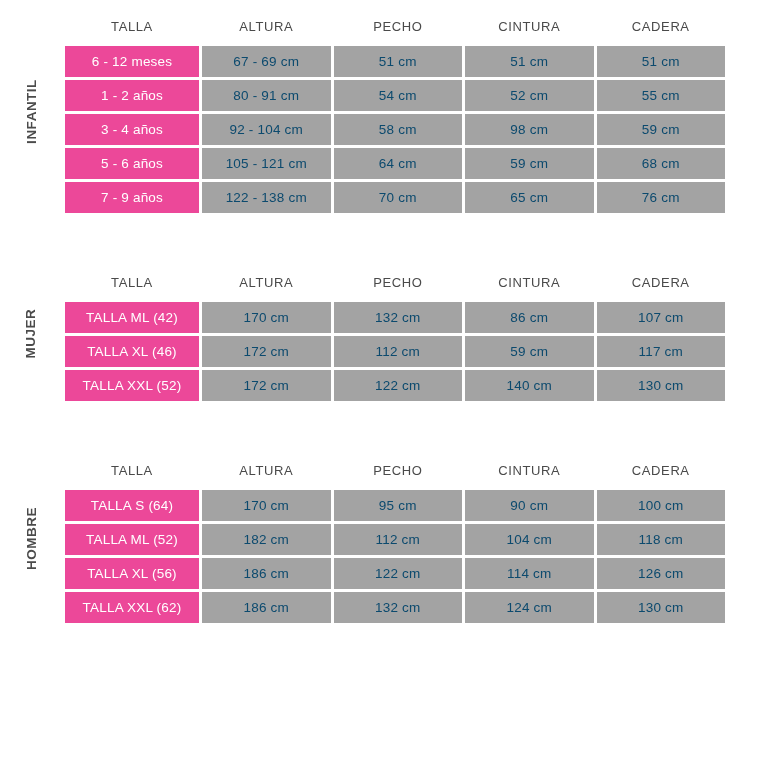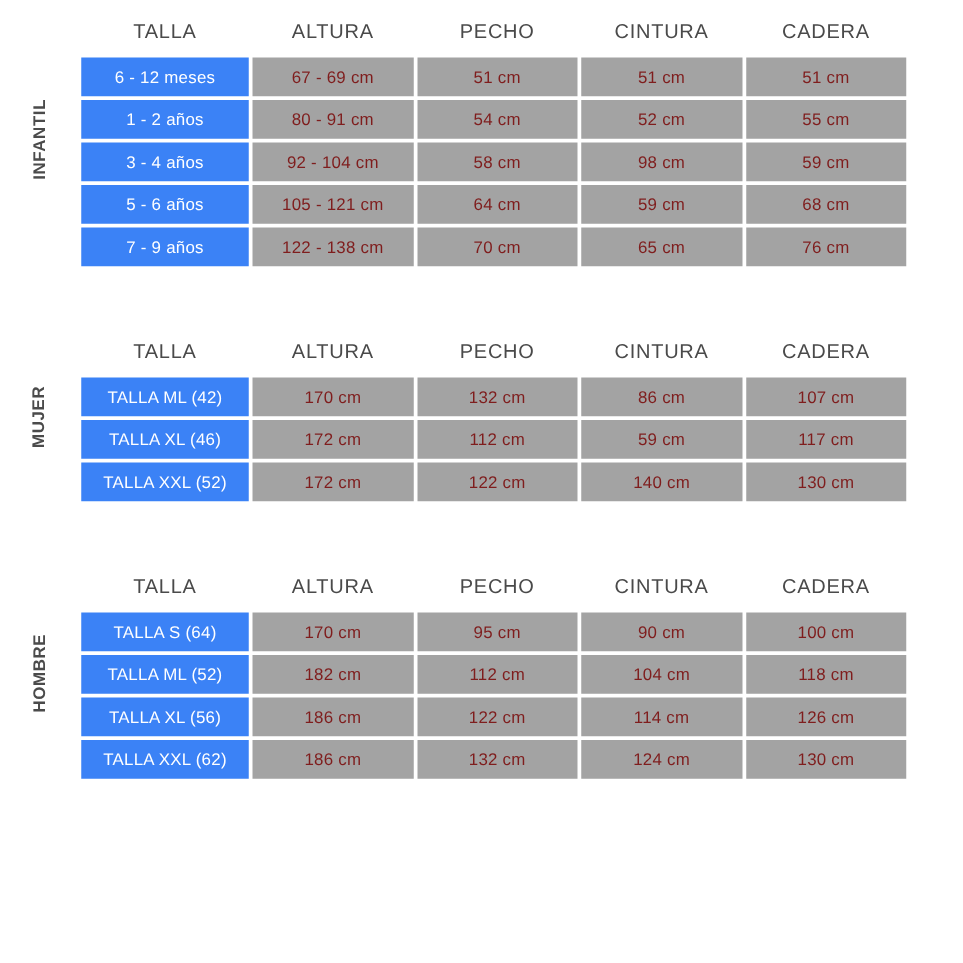--- a/index.html
+++ b/index.html
@@ -61,36 +61,36 @@
     text-align: center;
     font-size: 13.5px;
     font-weight: normal;
     padding: 0;
     height: 31px;
     vertical-align: middle;
   }
   table.sizes thead th {
     background: transparent;
     color: #4a4a4a;
-    font-size: 16px;
+    font-size: 13px;
     letter-spacing: 0.6px;
     height: 34px;
   }
   table.sizes tbody td {
     color: #ffffff;
   }
   table.sizes tbody td.size-col {
-    background: #3b82f6;
+    background: #ec4899;
     color: #ffffff;
     width: 134px;
     letter-spacing: 0.2px;
   }
   table.sizes tbody td.val {
     background: #a3a3a3;
-    color: #7f1d1d;
+    color: #0c4a6e;
     letter-spacing: 0.2px;
   }
   table.sizes col.c-size { width: 134px; }
   table.sizes col.c-val { width: auto; }
 
   .block-gap-1 { height: 46px; }
   .block-gap-2 { height: 46px; }
   .spacer-top { height: 6px; }
 </style>
 </head>

